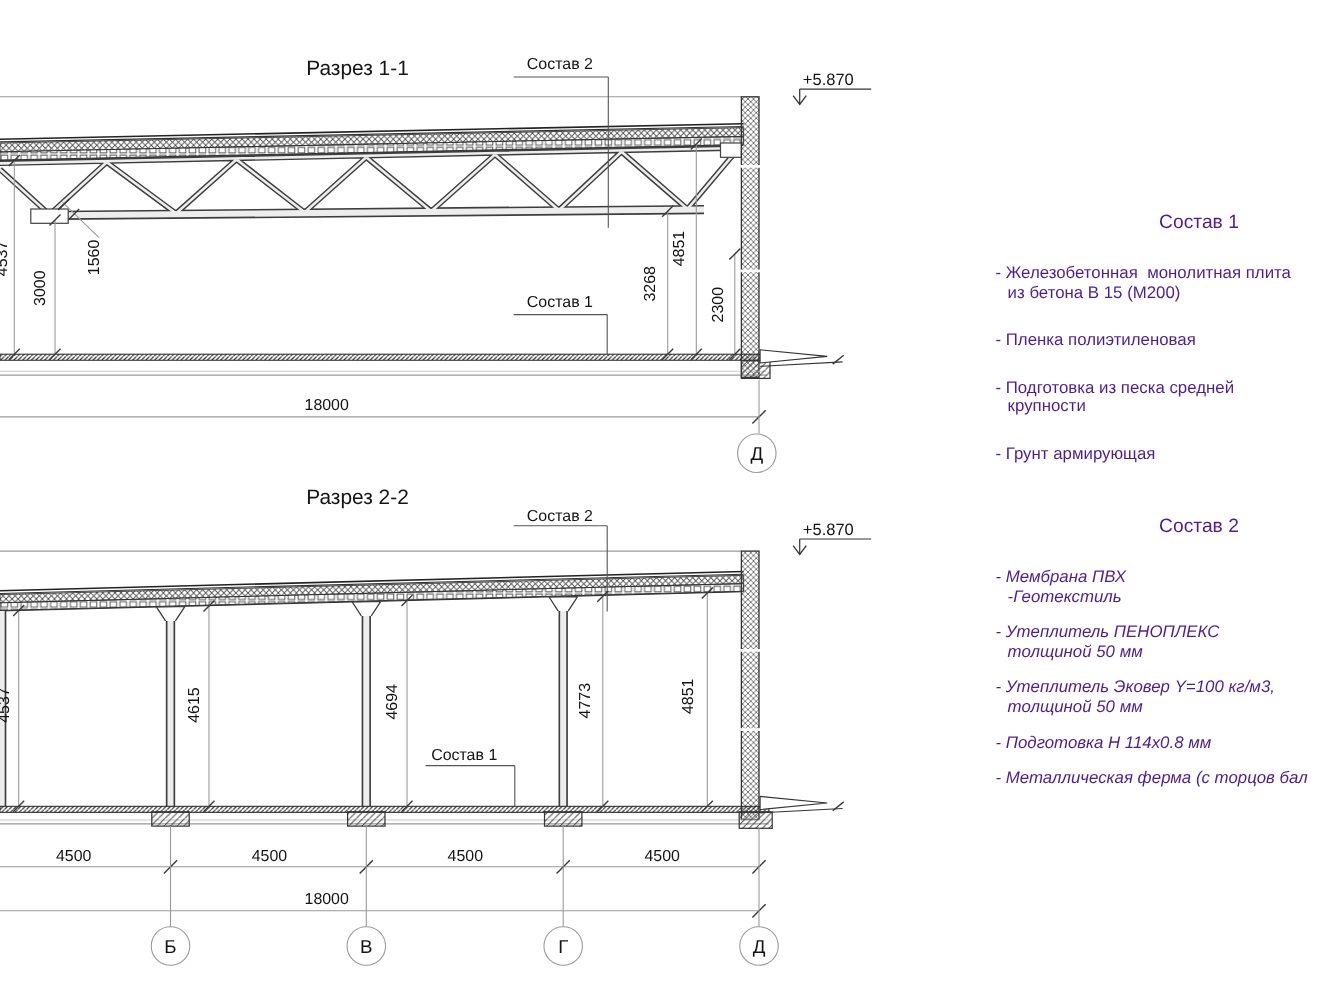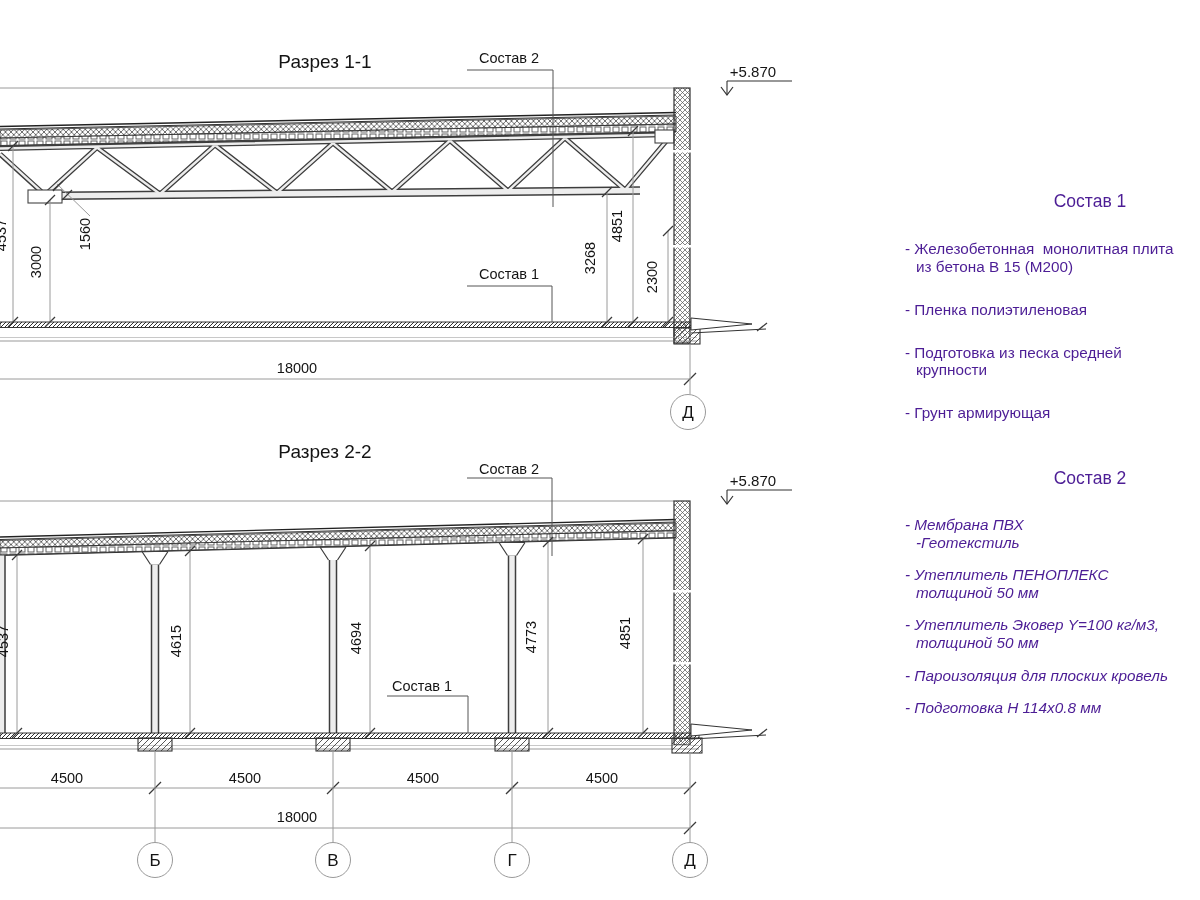--- a/index.html
+++ b/index.html
@@ -300,15 +300,15 @@
 
   <div class="legend-title" style="left:1020px;top:191px;">Состав 1</div>
   <div id="legend1-list" class="legend-list" style="top:240px;"><div class="legend-item">- Железобетонная  монолитная плита
 из бетона В 15 (М200)</div><div class="legend-item">- Пленка полиэтиленовая</div><div class="legend-item">- Подготовка из песка средней
 крупности</div><div class="legend-item">- Грунт армирующая</div></div>
 
   <div class="legend-title" style="left:1020px;top:468px;">Состав 2</div>
   <div id="legend2-list" class="legend-list" style="top:516px;font-style:italic;"><div class="legend-item">- Мембрана ПВХ
 -Геотекстиль</div><div class="legend-item">- Утеплитель ПЕНОПЛЕКС
 толщиной 50 мм</div><div class="legend-item">- Утеплитель Эковер Y=100 кг/м3,
-толщиной 50 мм</div><div class="legend-item">- Пароизоляция для плоских кровель</div><div class="legend-item">- Подготовка Н 114х0.8 мм</div></div>
+толщиной 50 мм</div><div class="legend-item">- Подготовка Н 114х0.8 мм</div><div class="legend-item">- Металлическая ферма (с торцов бал</div></div>
 
 </div>
 
 </body></html>

